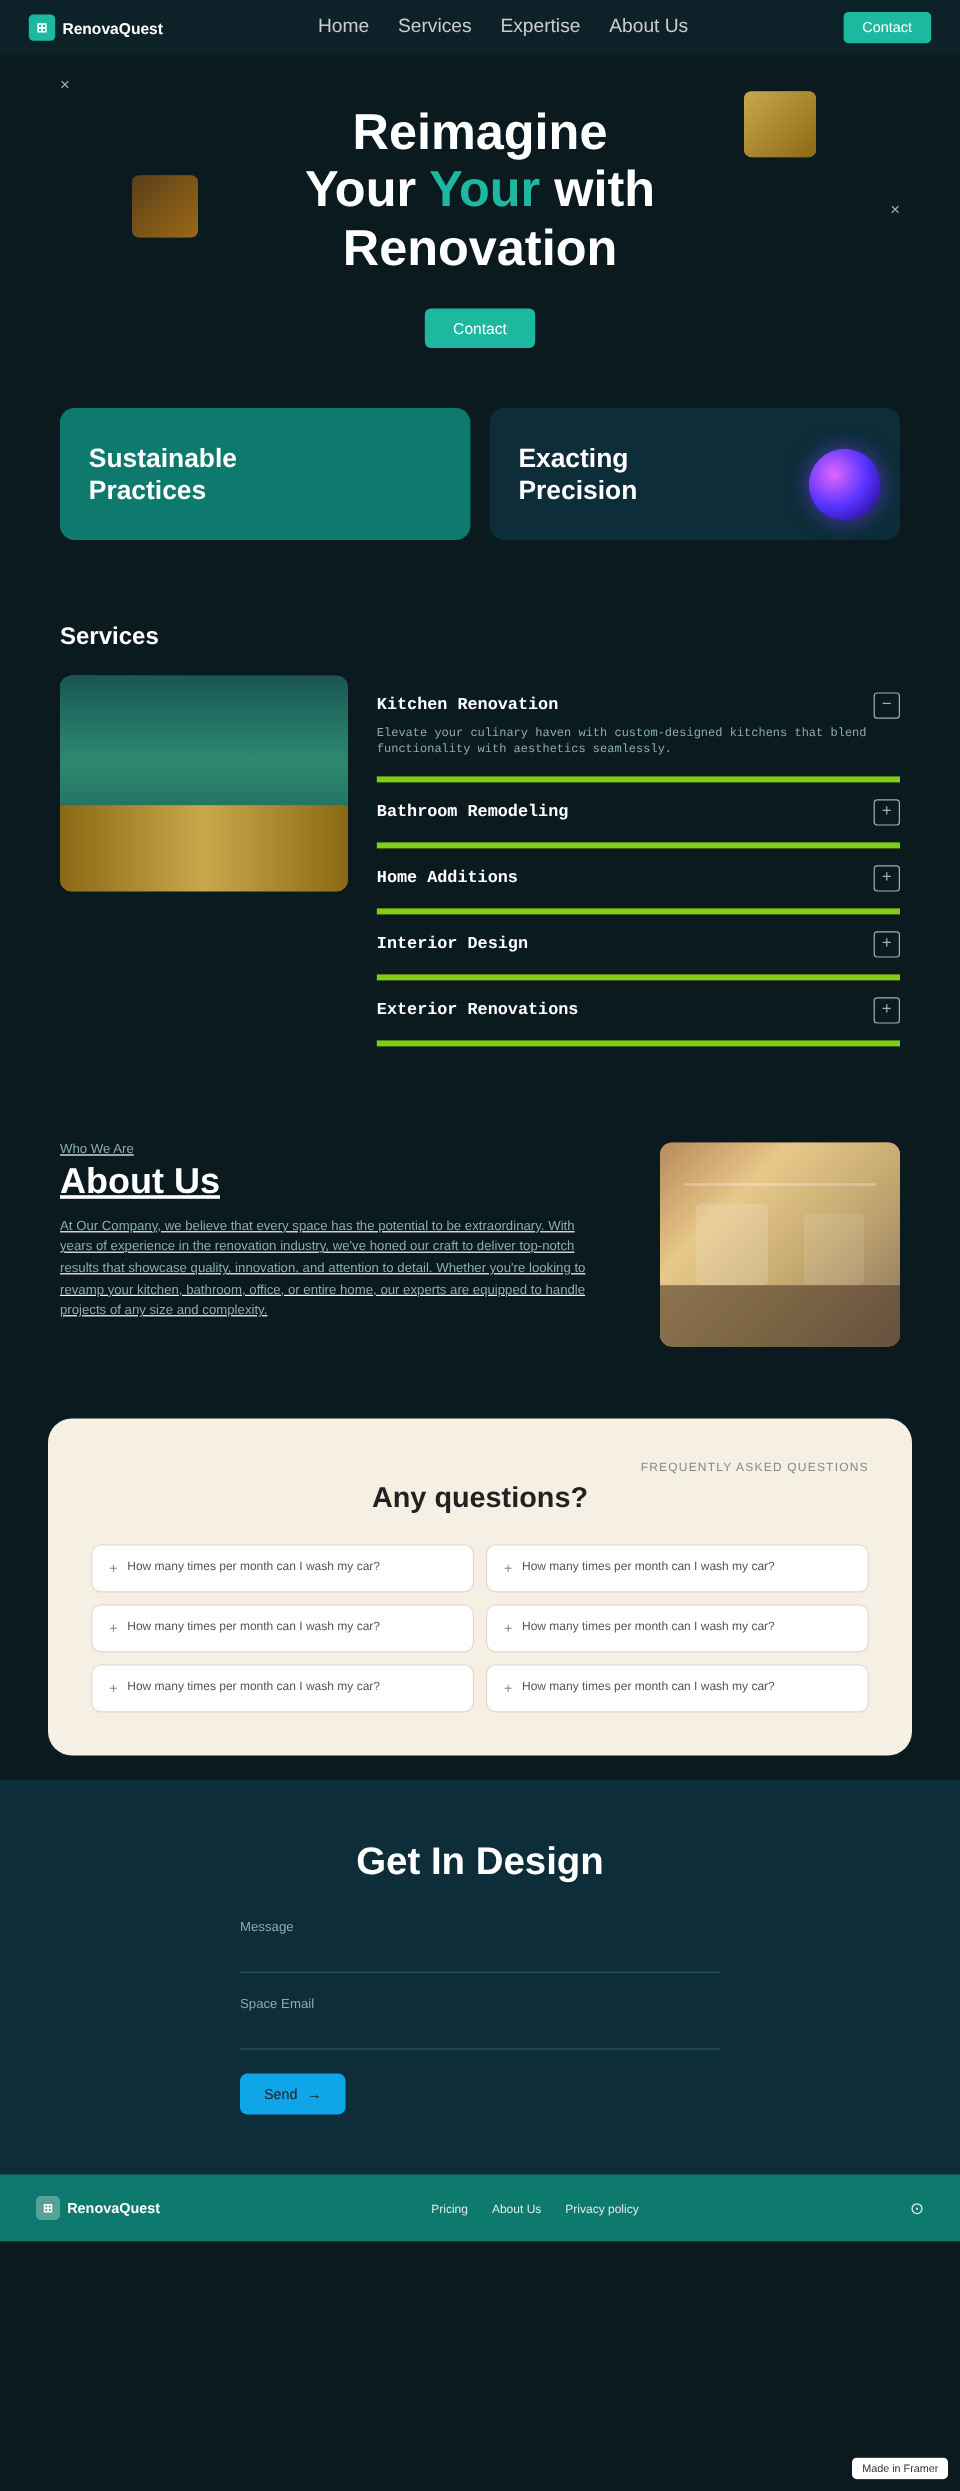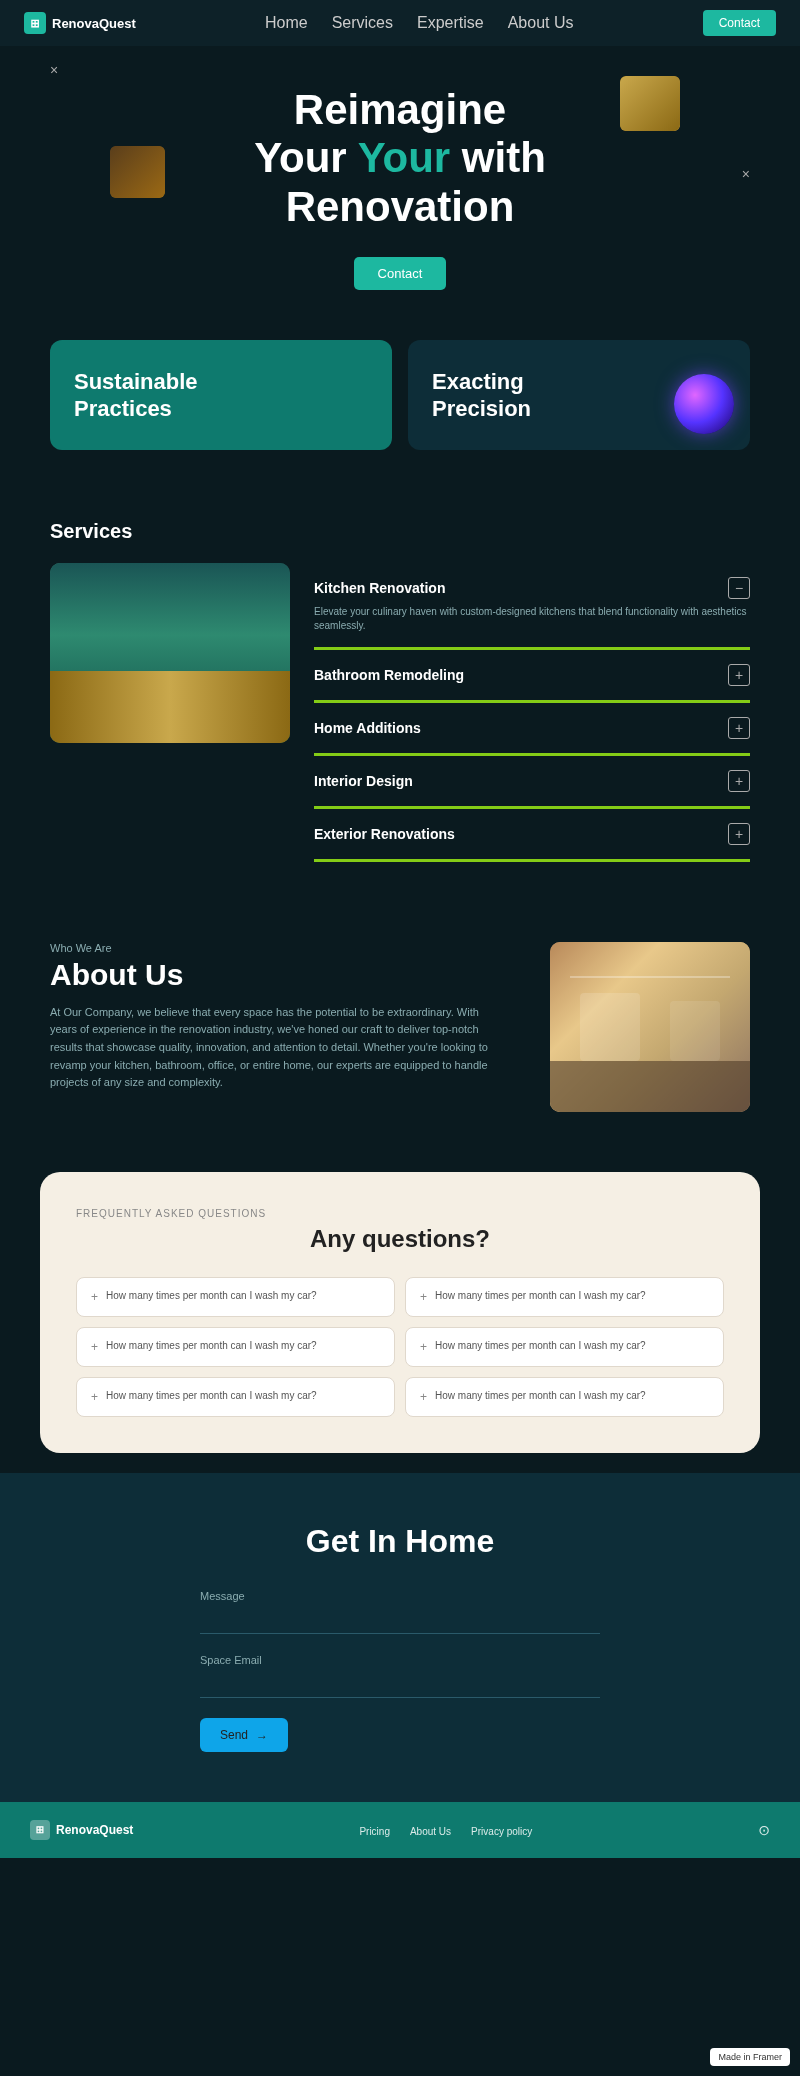--- a/index.html
+++ b/index.html
@@ -173,22 +173,23 @@
       border-radius: 10px;
       background: linear-gradient(135deg, #2e7d6e 0%, #1a4a4a 50%, #2a5a3a 100%);
       flex-shrink: 0;
       overflow: hidden;
       position: relative;
     }
     .services-list {
       flex: 1;
     }
     .service-item {
-      border-bottom: 3px solid #84cc16;
+      border-bottom: 5px solid #84cc16;
       padding: 14px 0;
+      font-family: Liberation Mono, monospace;
     }
     .service-item-header {
       display: flex;
       justify-content: space-between;
       align-items: center;
     }
     .service-item-name {
       font-size: 14px;
       font-weight: 600;
       color: #fff;
@@ -209,20 +210,21 @@
       margin-top: 6px;
       line-height: 1.4;
     }
 
     
     .about-section {
       padding: 40px 50px;
       display: flex;
       gap: 52px;
       align-items: flex-start;
+      text-decoration: underline;
     }
     .about-text { flex: 1; }
     .about-label {
       font-size: 11px;
       color: #8aacb0;
       margin-bottom: 4px;
     }
     .about-title {
       font-size: 30px;
       font-weight: 900;
@@ -246,21 +248,21 @@
 
     
     .faq-section {
       background: #f5efe4;
       margin: 20px 40px;
       border-radius: 20px;
       padding: 36px 36px;
       color: #333;
     }
     .faq-label {
-      text-align: left;
+      text-align: right;
       font-size: 10px;
       color: #888;
       letter-spacing: 1px;
       text-transform: uppercase;
       margin-bottom: 6px;
     }
     .faq-title {
       text-align: center;
       font-size: 24px;
       font-weight: 700;
@@ -550,21 +552,21 @@
       </div>
       <div class="faq-item">
         <span class="faq-plus">+</span>
         <span>How many times per month can I wash my car?</span>
       </div>
     </div>
   </div>
 </section>
 
 <section class="contact-section">
-  <div class="contact-title">Get In Home</div>
+  <div class="contact-title">Get In Design</div>
   <form class="contact-form">
     <div class="contact-field">
       <label class="contact-label">Message</label>
       <input class="contact-input" type="text" style="">
     </div>
     <div class="contact-field">
       <label class="contact-label">Space Email</label>
       <input class="contact-input" type="email" style="">
     </div>
     <button class="contact-send-btn" type="submit">

